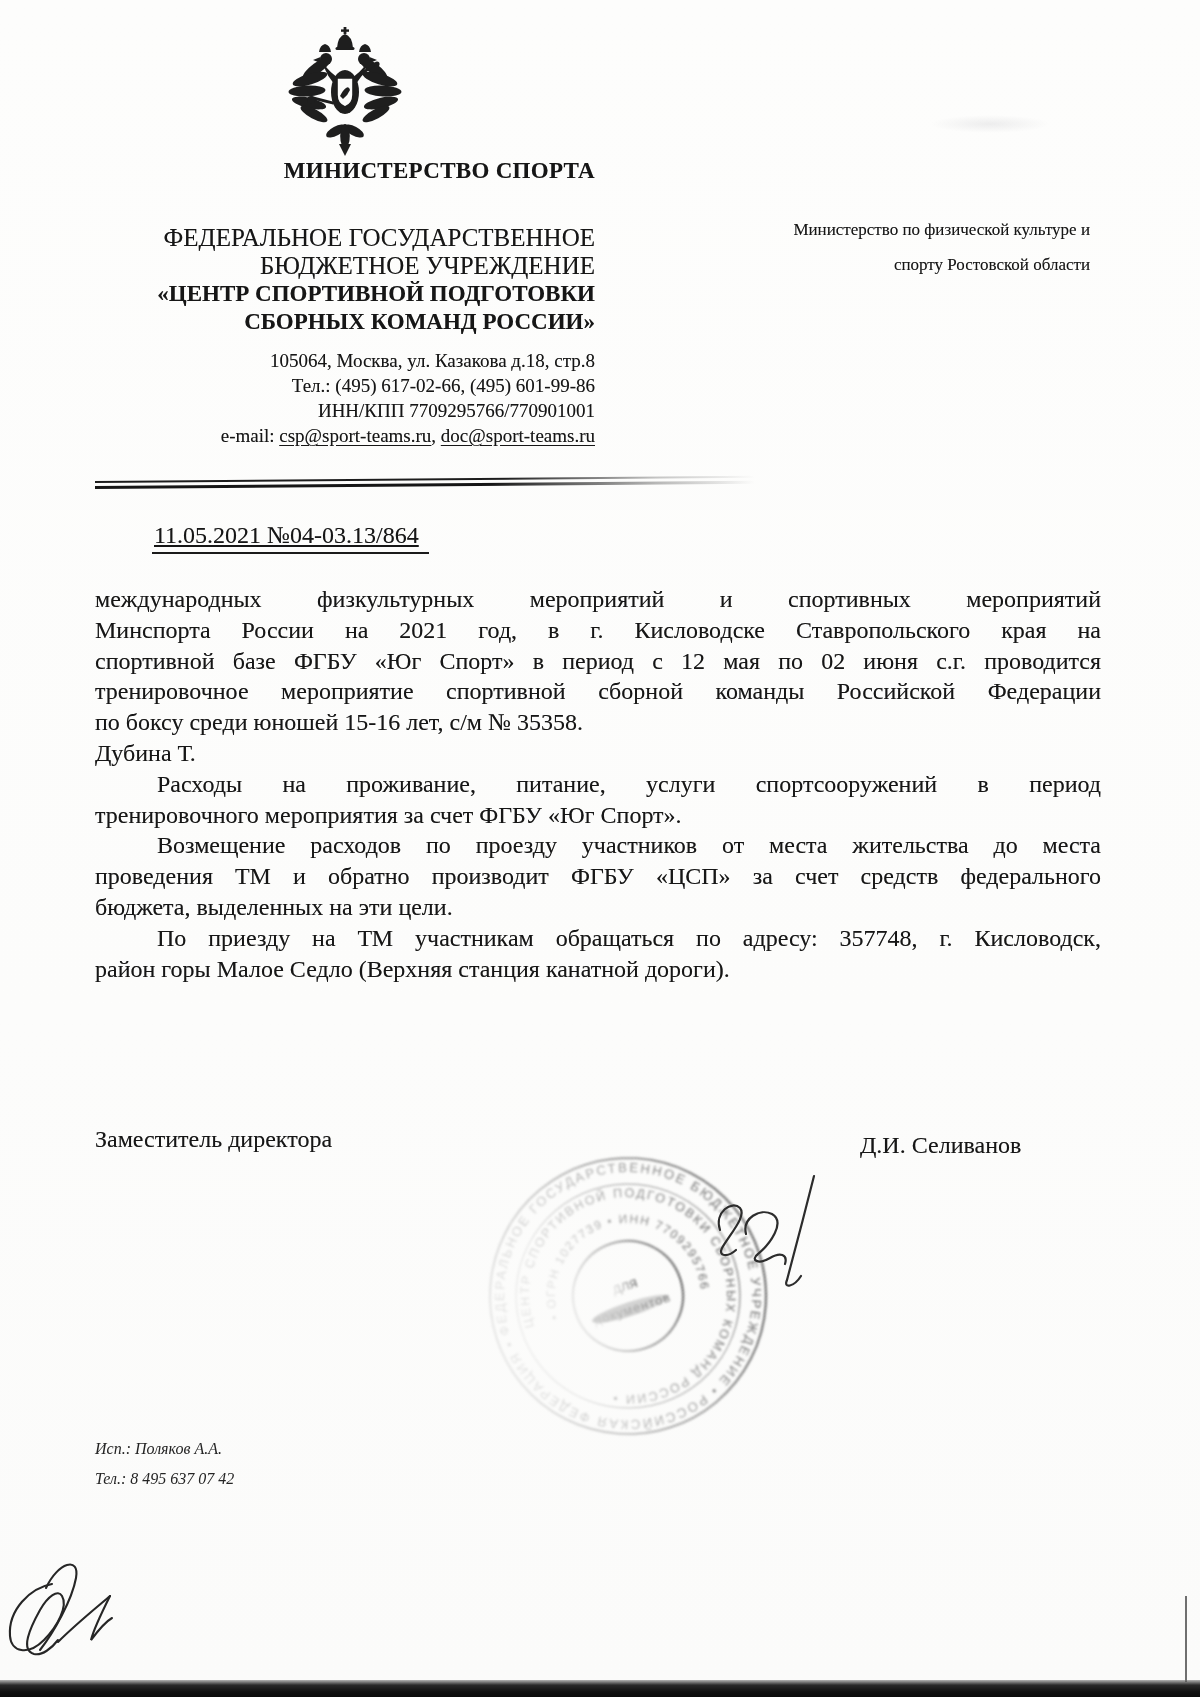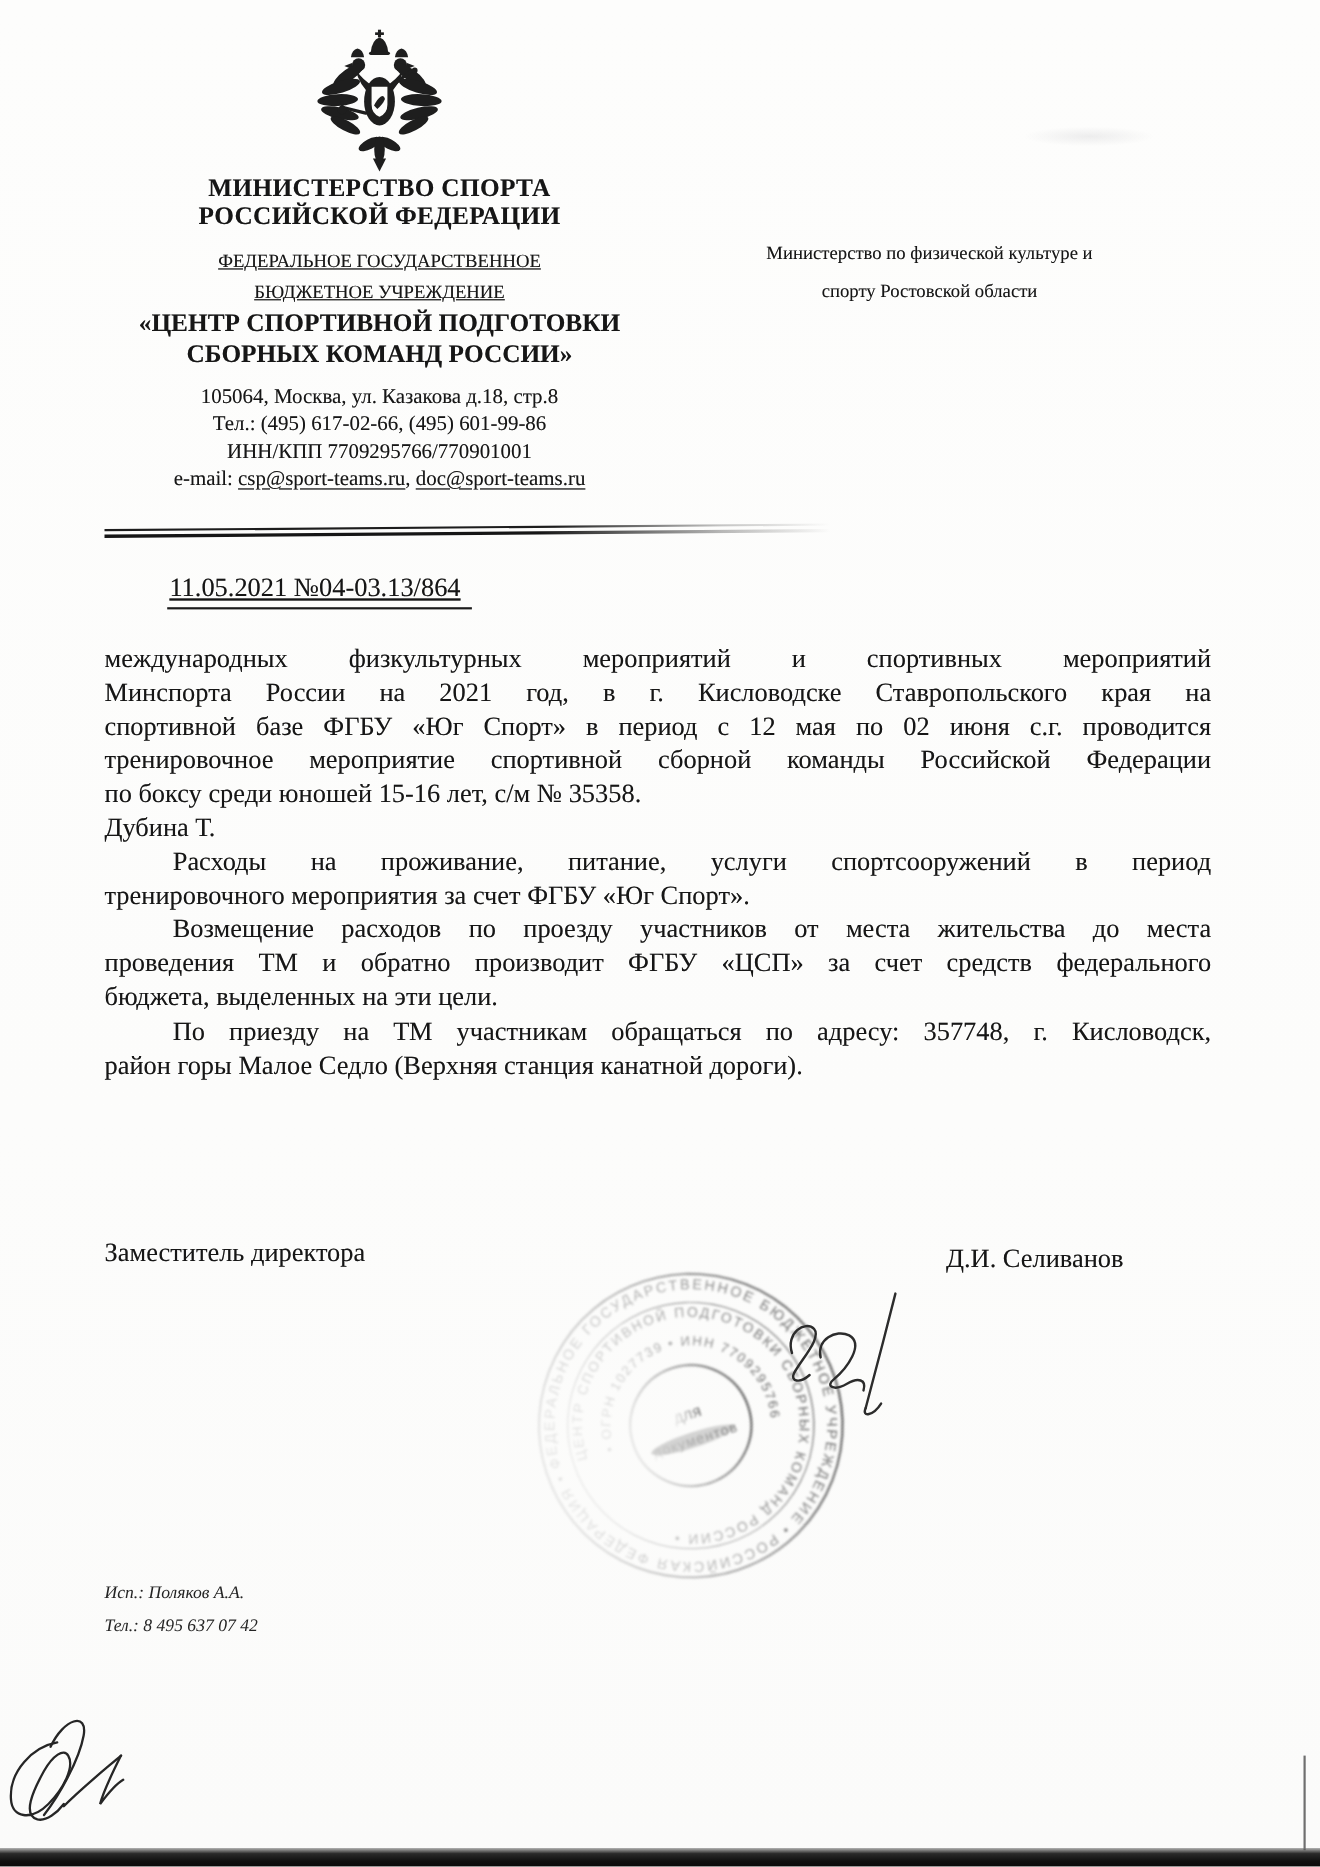--- a/index.html
+++ b/index.html
@@ -4,26 +4,26 @@
 <style>
   html,body{margin:0;padding:0;background:#e8e8e8;}
   .page{
     position:relative;width:1200px;height:1697px;margin:0 auto;
     background:linear-gradient(180deg,#fdfdfc 0%,#fcfcfb 60%,#fbfbfa 100%);
     overflow:hidden;
     font-family:"Liberation Serif","DejaVu Serif",serif;
     color:#161616;
   }
   .abs{position:absolute;}
-  .ctr{text-align:center;}
+  .ctr{text-align:right;}
   .ink{color:#161616;text-shadow:0 0 .5px rgba(25,25,25,.4);}
 
   
   .ministry{left:95px;top:158px;width:500px;font-weight:bold;font-size:23px;line-height:26px;letter-spacing:.3px;}
-  .orgtype{left:95px;top:224px;width:500px;font-size:17px;line-height:28px;text-decoration:underline;}
+  .orgtype{left:95px;top:224px;width:500px;font-size:25px;line-height:28px;}
   .orgname{left:95px;top:280px;width:500px;font-weight:bold;font-size:23px;line-height:28px;}
   .addr{left:95px;top:348px;width:500px;font-size:19px;line-height:25px;}
   .em{text-decoration:underline;text-underline-offset:3px;}
   .recipient{left:600px;top:212px;width:490px;font-size:17px;line-height:35px;}
 
   .rule-a,.rule-b{left:95px;width:660px;transform:rotate(-.45deg);transform-origin:left center;}
   .rule-a{top:481px;height:2px;background:linear-gradient(to right,#1d1d1d 0%,#1d1d1d 62%,rgba(29,29,29,.25) 85%,rgba(29,29,29,0) 100%);}
   .rule-b{top:486px;height:3px;background:linear-gradient(to right,#161616 0%,#161616 60%,rgba(22,22,22,.3) 85%,rgba(22,22,22,0) 100%);}
 
   .refline{left:152px;top:522px;font-size:24px;}
@@ -93,21 +93,20 @@
       <circle cx="24" cy="74" r="4"></circle>
       <rect x="22.8" y="66.5" width="2.4" height="4"></rect>
     </g>
 
     <path d="M50,52 h16 v17 q0,9 -8,12 q-8,-3 -8,-12 Z" fill="#fcfcfb" stroke="#1e1e1e" stroke-width="1.6"></path>
     <path d="M53,70 q3,-6 6,-8 q3,-2 4,2 q-2,5 -7,9 Z" fill="#1e1e1e"></path>
   </svg>
 
   <div class="abs ctr ministry ink">
     <div>МИНИСТЕРСТВО СПОРТА</div>
-    <div>РОССИЙСКОЙ ФЕДЕРАЦИИ</div>
   </div>
 
   <div class="abs ctr orgtype ink">
     <div>ФЕДЕРАЛЬНОЕ ГОСУДАРСТВЕННОЕ</div>
     <div>БЮДЖЕТНОЕ УЧРЕЖДЕНИЕ</div>
   </div>
 
   <div class="abs ctr orgname ink">
     <div>«ЦЕНТР СПОРТИВНОЙ ПОДГОТОВКИ</div>
     <div>СБОРНЫХ КОМАНД РОССИИ»</div>

